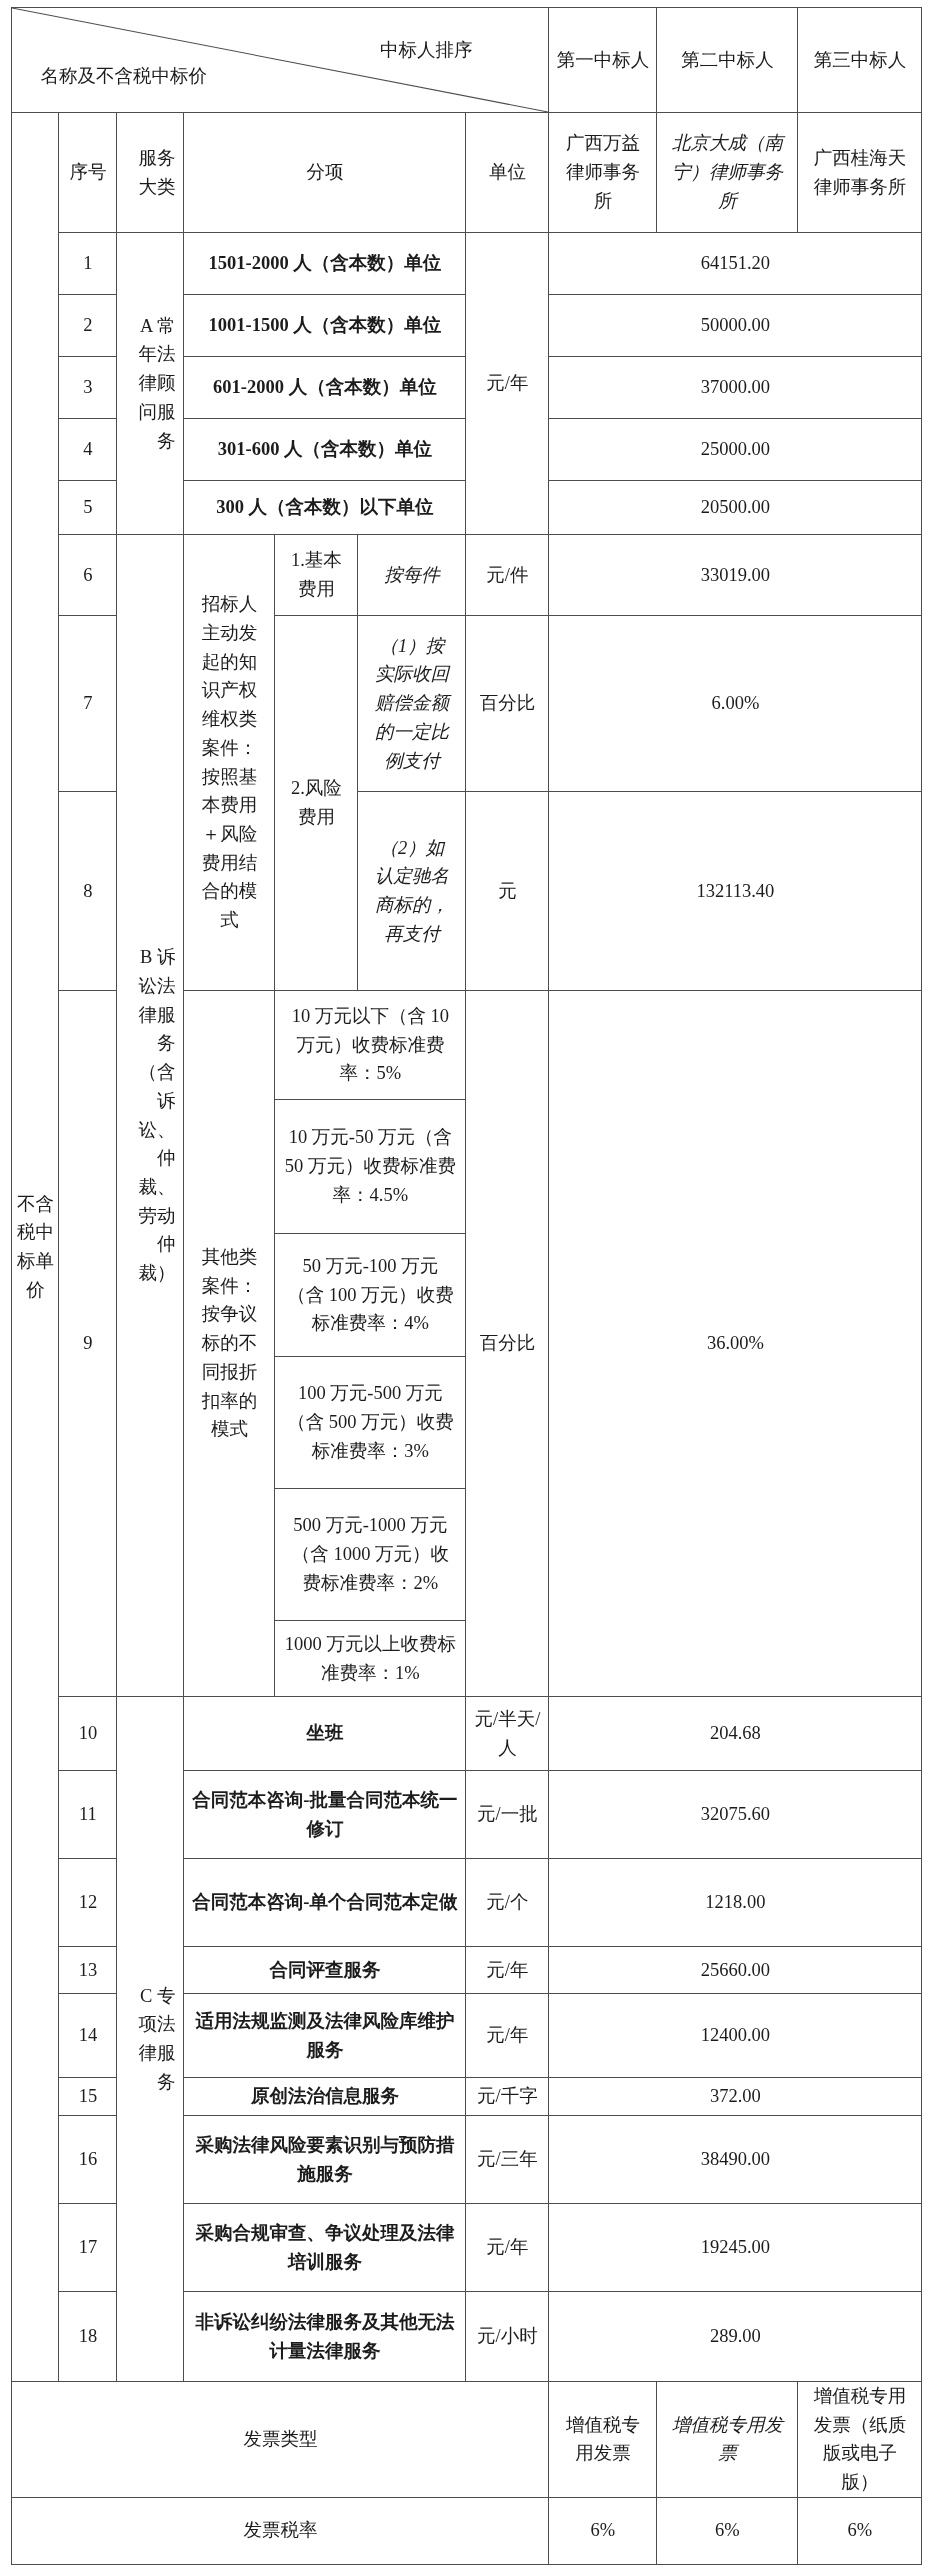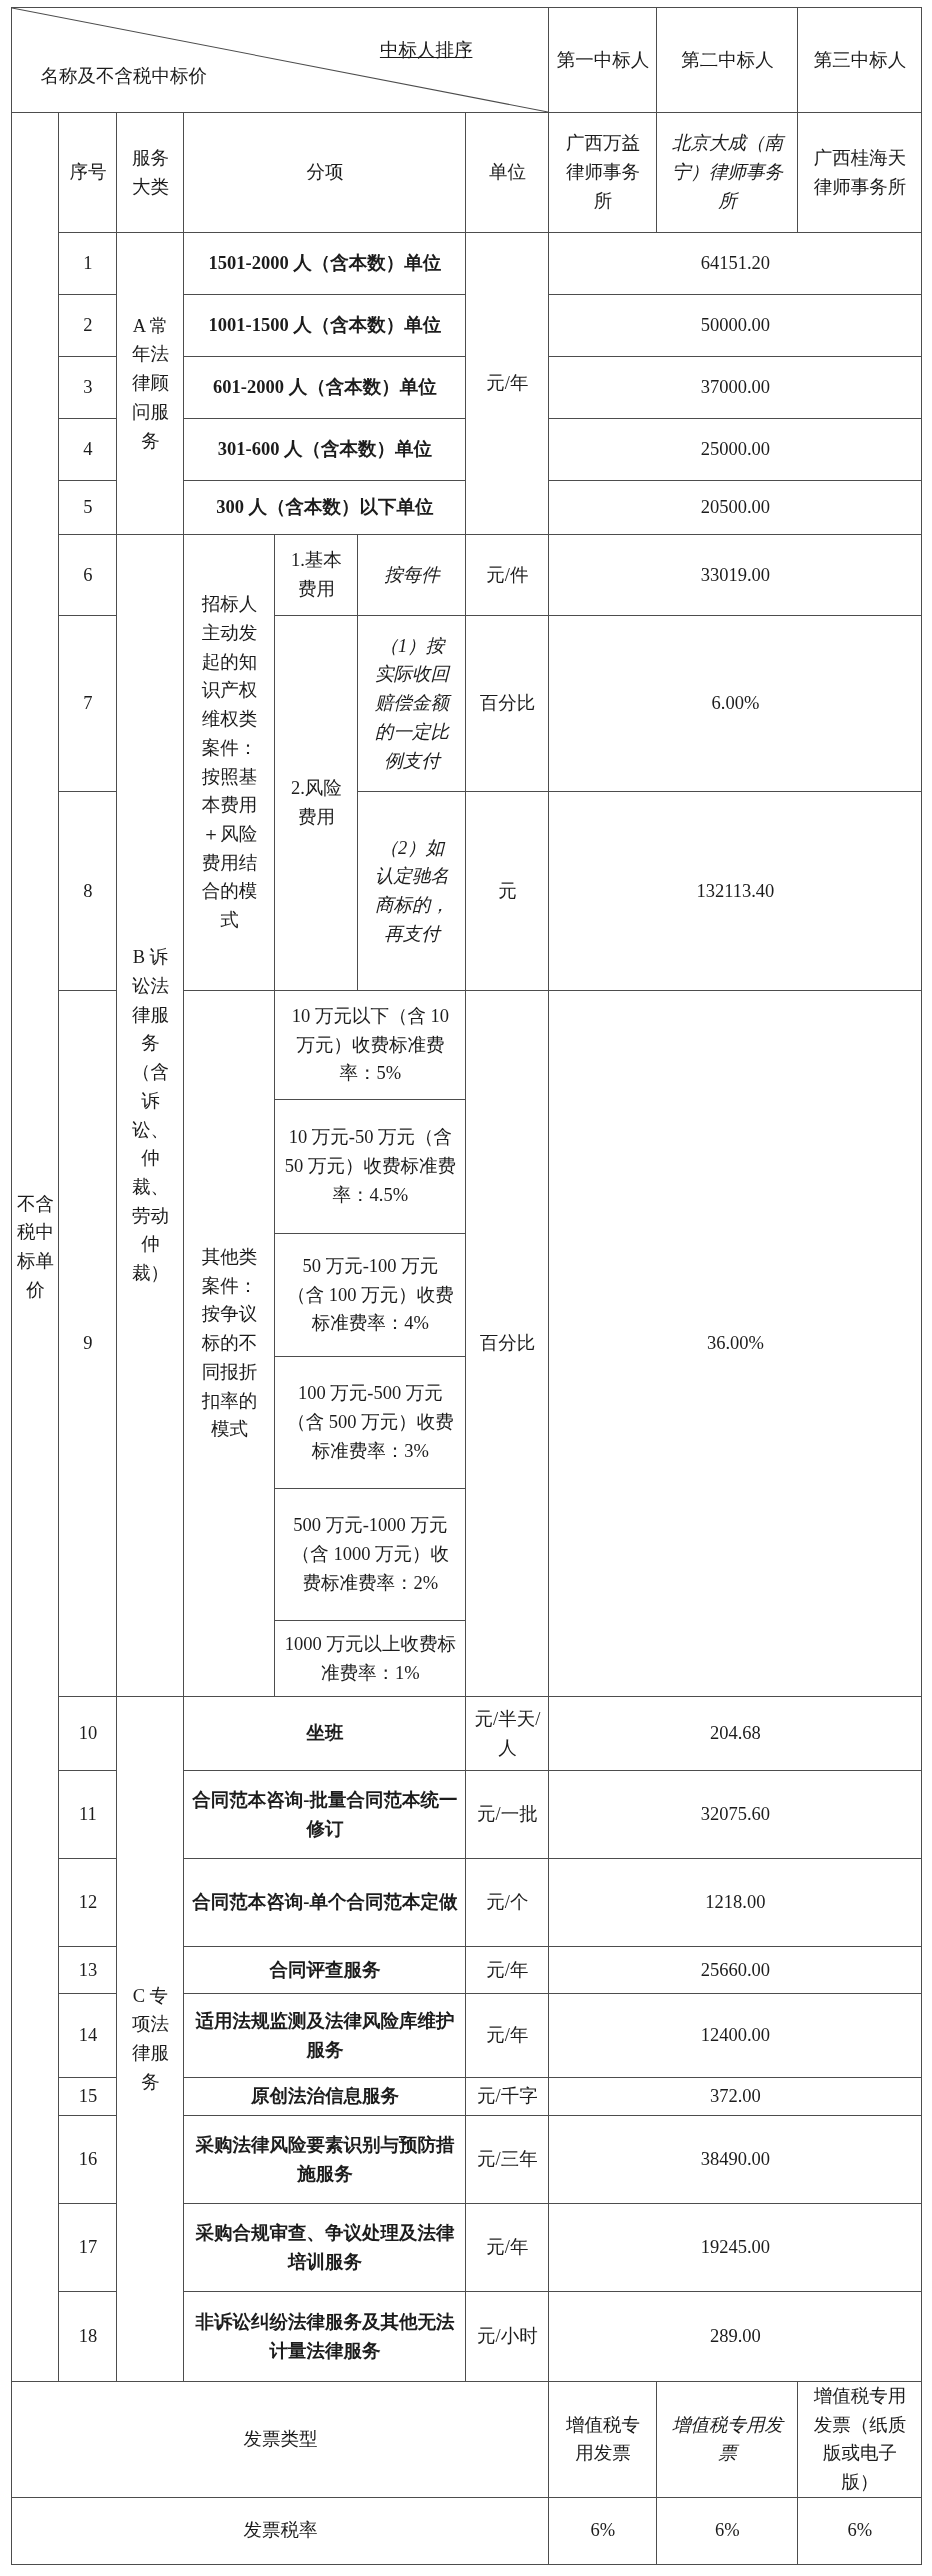--- a/index.html
+++ b/index.html
@@ -15,25 +15,25 @@
   td{
     border:0.9px solid #4d4d4d;
     text-align:center;vertical-align:middle;
     font-size:18.5px;line-height:1.55;
     padding:0;overflow:hidden;
     word-break:break-word;
   }
   .corner{position:relative;padding:0;}
   .corner svg{position:absolute;left:0;top:0;width:100%;height:100%;display:block;}
   .corner .bl{position:absolute;left:28px;bottom:21px;}
-  .corner .tr{position:absolute;right:76px;top:28px;text-decoration:underline;}
+  .corner .tr{position:absolute;right:76px;top:28px;}
   .px4{padding:0 3.5px;}
   .px6{padding:0 5.3px;font-weight:bold;}
   .px8{padding:0 7px;}
-  .px9{padding:0 8px;}
+  .px9{padding:0 8px;text-align:right;}
   .px10{padding:0 8.8px;}
   .px14{padding:0 13px;font-style:italic;}
   .px16{padding:0 14px;}
 </style>
 </head>
 <body>
 
 <table>
   <colgroup>
     <col style="width:47px">

